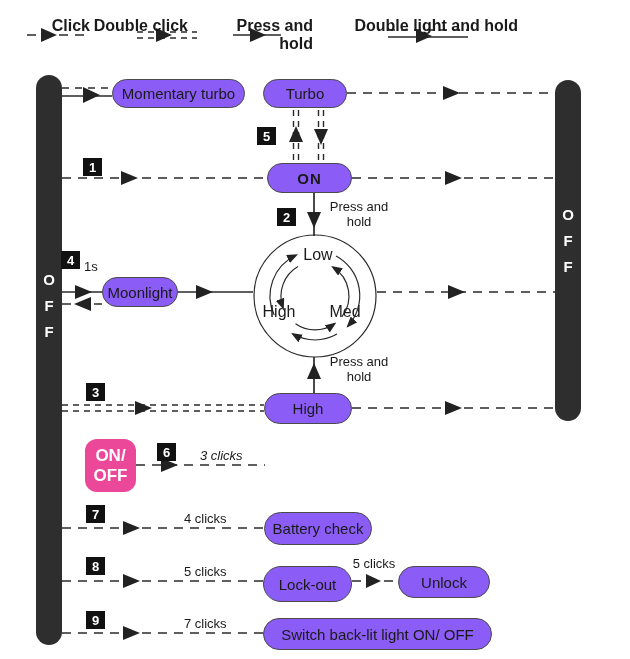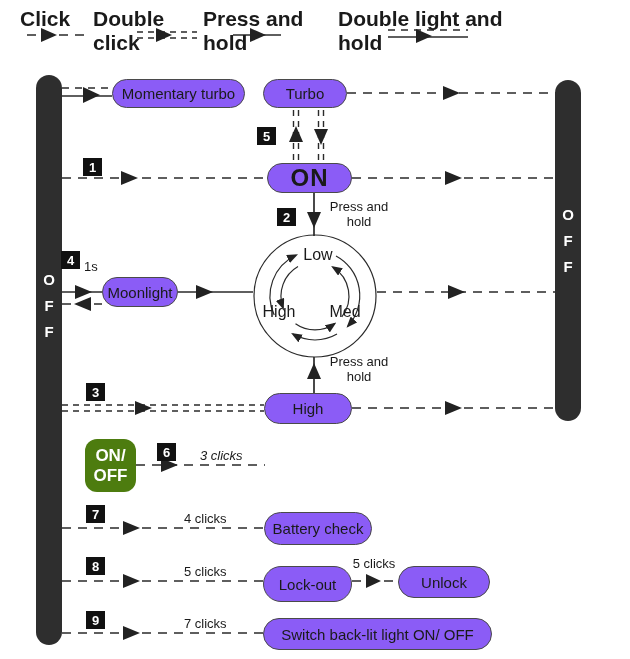--- a/index.html
+++ b/index.html
@@ -13,45 +13,45 @@
   .dsh  { stroke-dasharray:9 7; }
   .dsh2 { stroke-dasharray:7 6; }
   .ddv  { stroke-dasharray:6 5; stroke-width:1.4; }
   .ah   { fill:#222; stroke:none; }
 
   .pill {
     position:absolute; z-index:2; background:#8b5cf6; border:1.3px solid #4a4a4a;
     border-radius:18px; display:flex; align-items:center; justify-content:center;
     font-size:15px; white-space:nowrap; box-sizing:border-box;
   }
-  .pill.bold { font-weight:bold; font-size:24px; letter-spacing:1px; }
+  .pill.bold { font-weight:bold; font-size:15px; letter-spacing:1px; }
 
   .badge {
     position:absolute; z-index:3; width:19px; height:18px; background:#111; color:#fff;
     font-weight:bold; font-size:13px; display:flex; align-items:center; justify-content:center;
   }
 
   .bar {
     position:absolute; z-index:1; width:26px; background:#2e2e2e; border-radius:13px;
     display:flex; justify-content:center; box-sizing:border-box;
   }
   .bar-label {
     width:14px; word-break:break-all; text-align:center; line-height:26px;
     color:#fff; font-weight:bold; font-size:15px;
   }
 
   .onoff {
     position:absolute; z-index:2; left:85px; top:439px; width:51px; height:53px;
-    background:#4d7c0f; border-radius:12px; color:#fff; font-weight:bold; font-size:17px;
+    background:#ec4899; border-radius:12px; color:#fff; font-weight:bold; font-size:17px;
     line-height:20px; display:flex; flex-direction:column; align-items:center; justify-content:center;
   }
 
   .lbl { position:absolute; z-index:2; font-size:13px; line-height:15px; white-space:nowrap; }
   .lbl.wrap { white-space:normal; text-align:center; }
-  .legend-lbl { position:absolute; z-index:2; font-weight:bold; font-size:21px; text-align:left; }
+  .legend-lbl { position:absolute; z-index:2; font-weight:bold; font-size:16px; text-align:right;margin-top:10px; }
   .cycle-lbl { position:absolute; z-index:2; font-size:16px; text-align:center; }
 </style>
 </head>
 <body>
 
 <div class="stage">
 
   <svg class="layer-svg" width="630" height="659" viewBox="0 0 630 659">
     <defs>
       <marker id="ah" viewBox="0 0 10 8" refX="8" refY="4" markerWidth="11" markerHeight="9" orient="auto" markerUnits="userSpaceOnUse">

